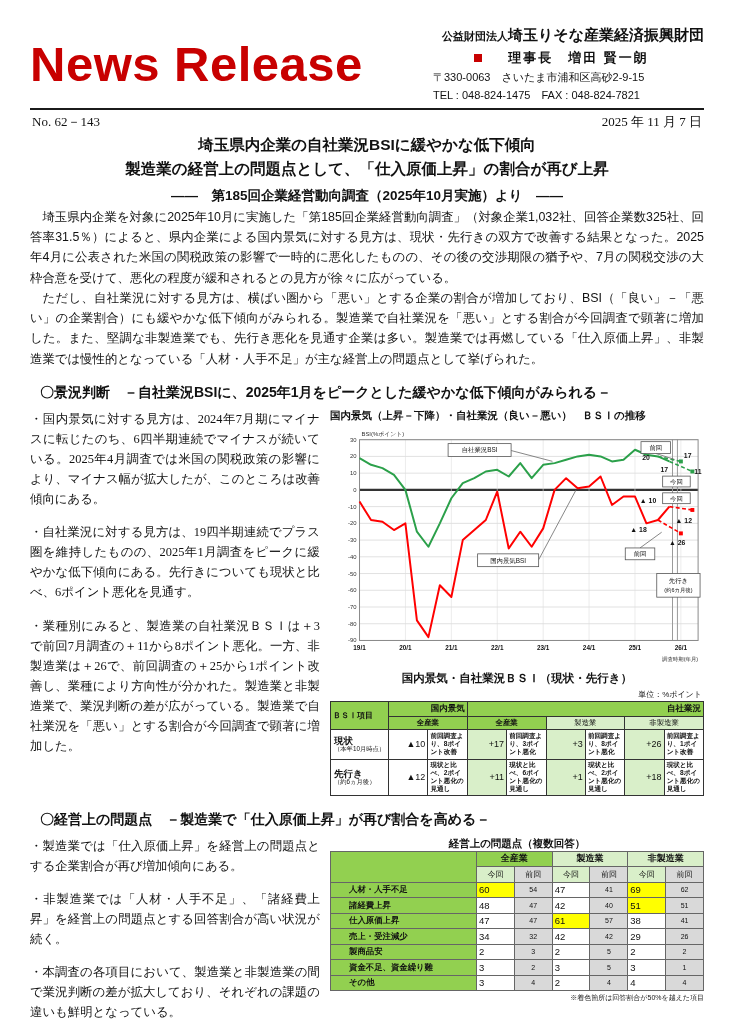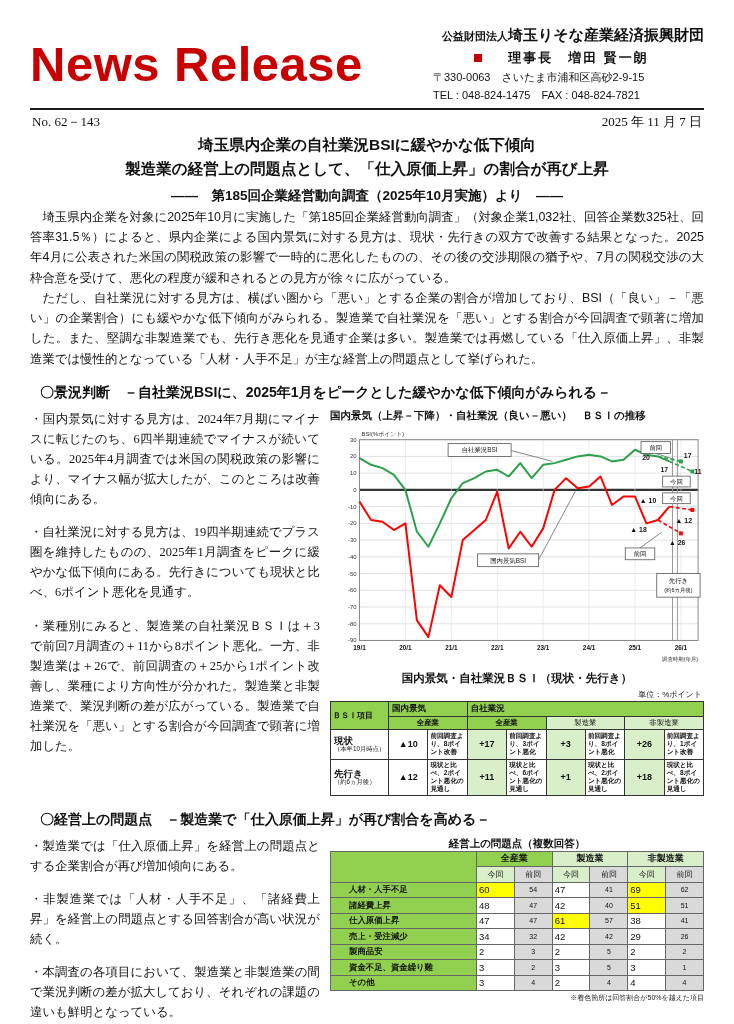--- a/index.html
+++ b/index.html
@@ -40,26 +40,26 @@
 .bxt{font-size:6.5px;fill:#111;text-anchor:middle}
 .note{font-size:5.5px;fill:#333;text-anchor:end}
 .al{font-size:6px;fill:#333}
 
 table{border-collapse:collapse}
 .bsi{width:100%;font-size:7.4px;table-layout:fixed}
 .bsi td{border:1px solid #333;padding:1px 2px;vertical-align:middle}
 .bsi .g{background:#92d050;font-weight:bold}
 .bsi .lg{background:#d9efc9}
 .bsi .c{text-align:center}
-.bsi .gl{text-align:left;font-size:8.5px;padding-left:3px}
+.bsi .gl{text-align:right;font-size:8.5px;padding-left:3px}
 .bsi .corner{font-size:8px;text-align:left}
 .bsi .lbl{background:#fff;line-height:1.1;padding-left:3px}
 .bsi .lbl b{font-size:9.5px}
 .bsi .lbl span{display:block;font-size:6.3px}
-.bsi .val{font-weight:bold;text-align:center;font-size:9px}
+.bsi .val{font-weight:normal;text-align:right;font-size:9px}
 .bsi .desc{font-size:6.6px;line-height:1.25;font-weight:bold}
 
 .prob{width:100%;font-size:8px;table-layout:fixed}
 .prob td{border:1px solid #666;height:15.5px;padding:0 2px;vertical-align:middle}
 .prob .g{background:#92d050}
 .prob .lg{background:#d9efc9}
 .prob .gy{background:#d9d9d9}
 .prob .gh{font-weight:bold;text-align:center;font-size:9px}
 .prob .sh{text-align:center;font-size:8px}
 .prob .lb{font-weight:bold;font-size:8.4px;padding-left:18px}

